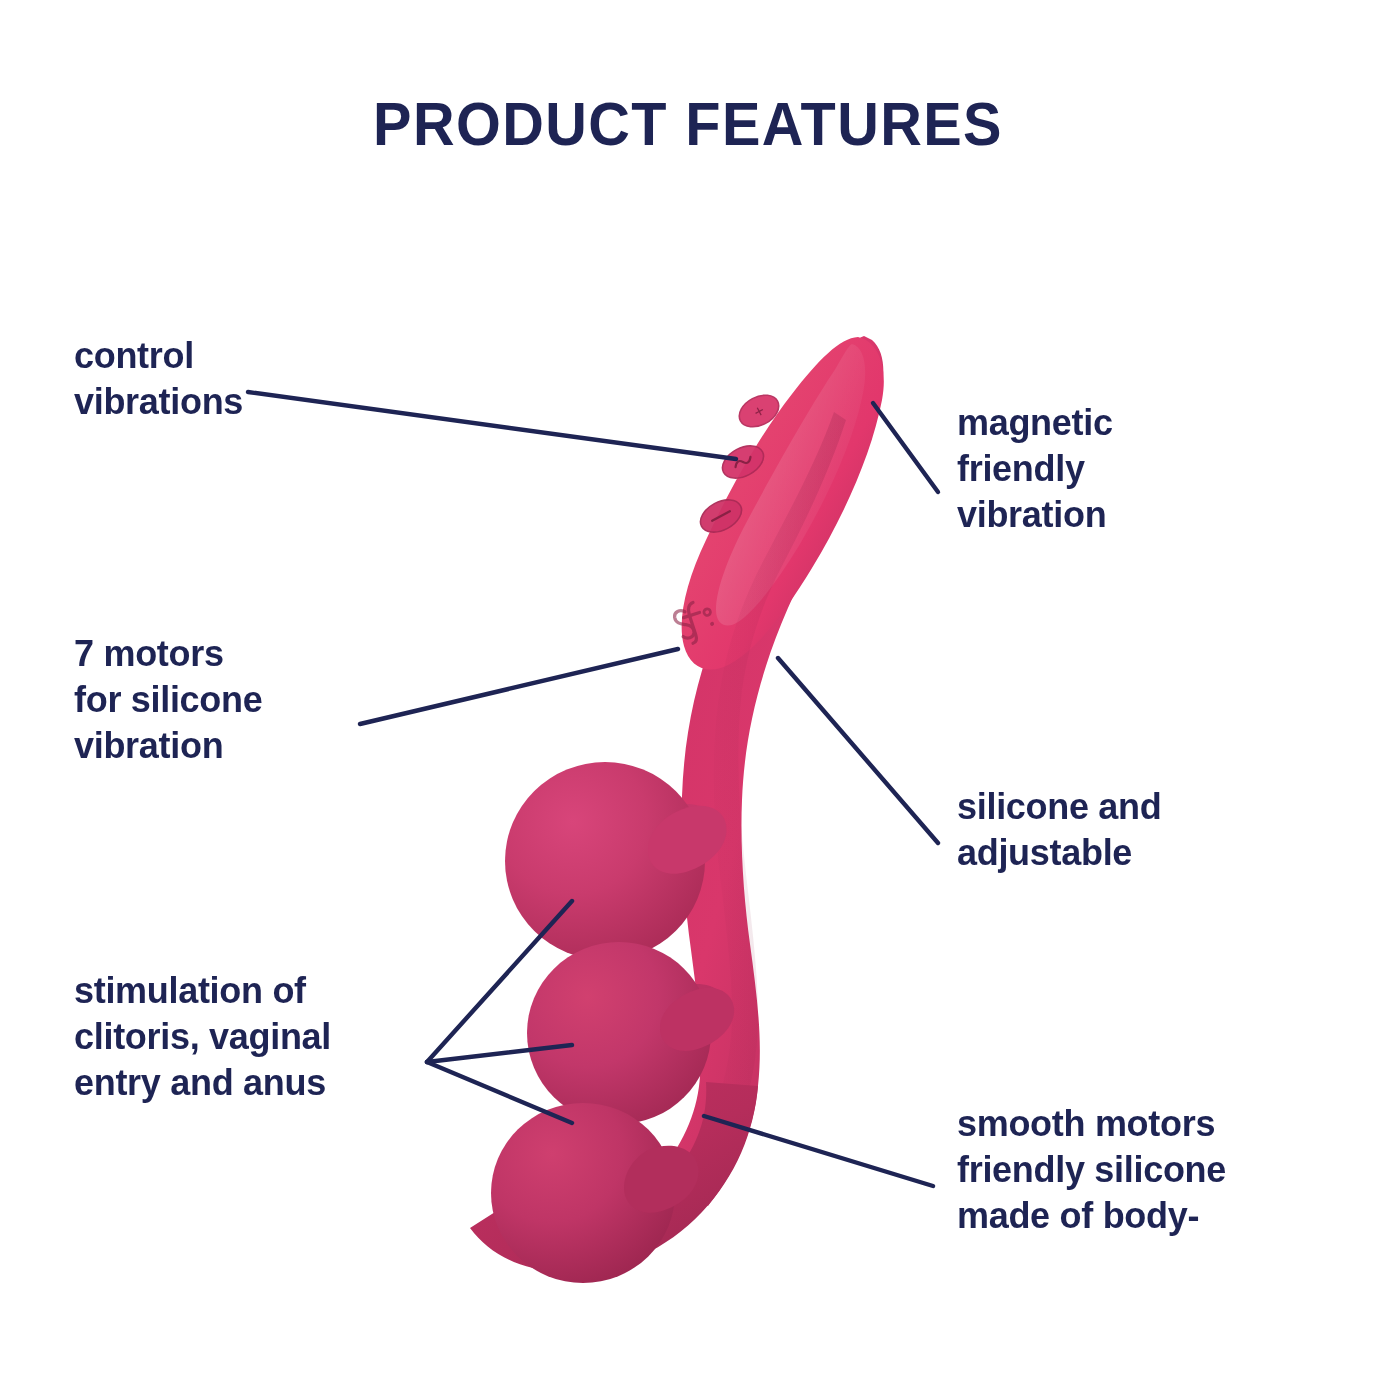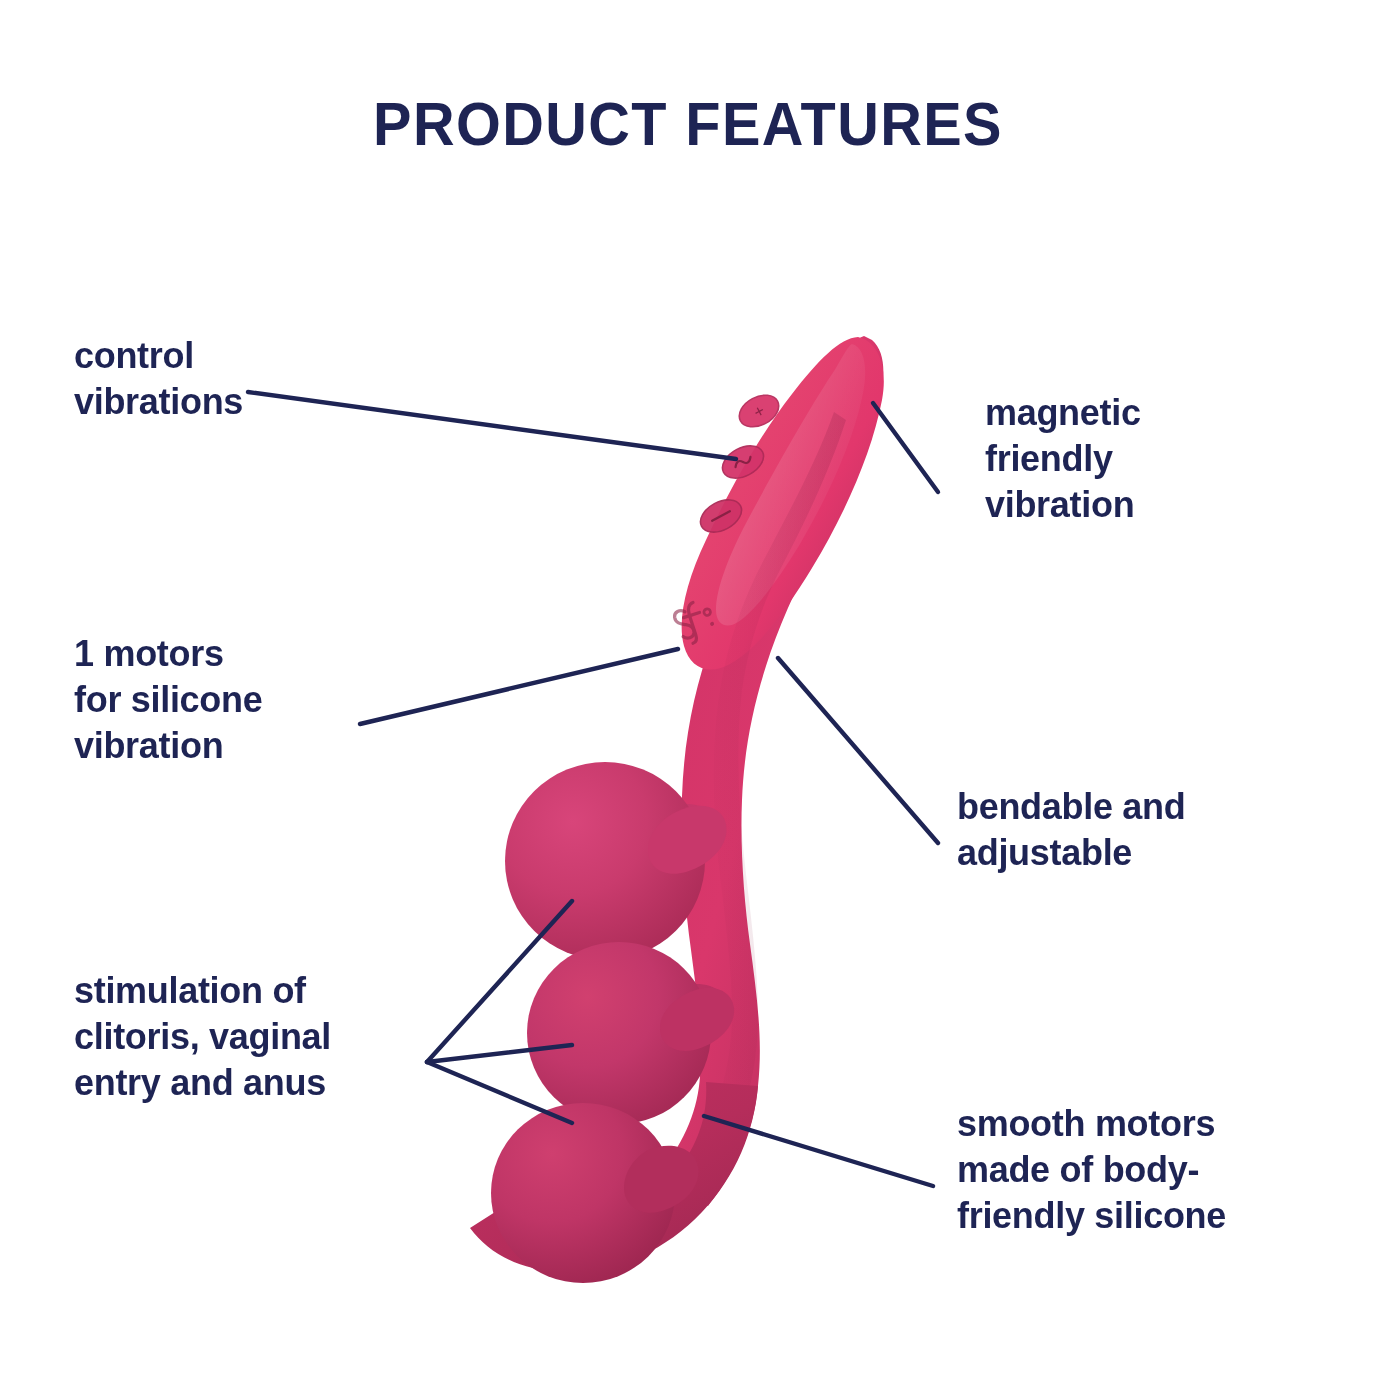--- a/index.html
+++ b/index.html
@@ -40,21 +40,21 @@
     letter-spacing: -0.3px;
     white-space: nowrap;
   }
   .callout .ln { display: block; }
   .left { text-align: left; }
   .right { text-align: left; }
 
   #co-control     { left: 74px;  top: 333px; }
   #co-motors      { left: 74px;  top: 631px; }
   #co-stimulation { left: 74px;  top: 968px; }
-  #co-magnetic    { left: 957px; top: 390px; margin-left: 28px; }
+  #co-magnetic    { left: 957px; top: 400px; }
   #co-bendable    { left: 957px; top: 784px; }
   #co-smooth      { left: 957px; top: 1101px; }
 
   #artwork {
     position: absolute;
     left: 0; top: 0;
     width: 1376px;
     height: 1376px;
   }
 </style>
@@ -223,41 +223,41 @@
       <line x1="704" y1="1116" x2="933" y2="1186"></line>
     </g>
   </svg>
 
   <div class="callout left" id="co-control">
     <span class="ln">control</span>
     <span class="ln">vibrations</span>
   </div>
 
   <div class="callout left" id="co-motors">
-    <span class="ln">1 motors</span>
+    <span class="ln">7 motors</span>
     <span class="ln">for silicone</span>
     <span class="ln">vibration</span>
   </div>
 
   <div class="callout left" id="co-stimulation">
     <span class="ln">stimulation of</span>
     <span class="ln">clitoris, vaginal</span>
     <span class="ln">entry and anus</span>
   </div>
 
   <div class="callout right" id="co-magnetic">
     <span class="ln">magnetic</span>
     <span class="ln">friendly</span>
     <span class="ln">vibration</span>
   </div>
 
   <div class="callout right" id="co-bendable">
-    <span class="ln">bendable and</span>
+    <span class="ln">silicone and</span>
     <span class="ln">adjustable</span>
   </div>
 
   <div class="callout right" id="co-smooth">
     <span class="ln">smooth motors</span>
+    <span class="ln">friendly silicone</span>
     <span class="ln">made of body-</span>
-    <span class="ln">friendly silicone</span>
   </div>
 
 </div>
 
 </body></html>

